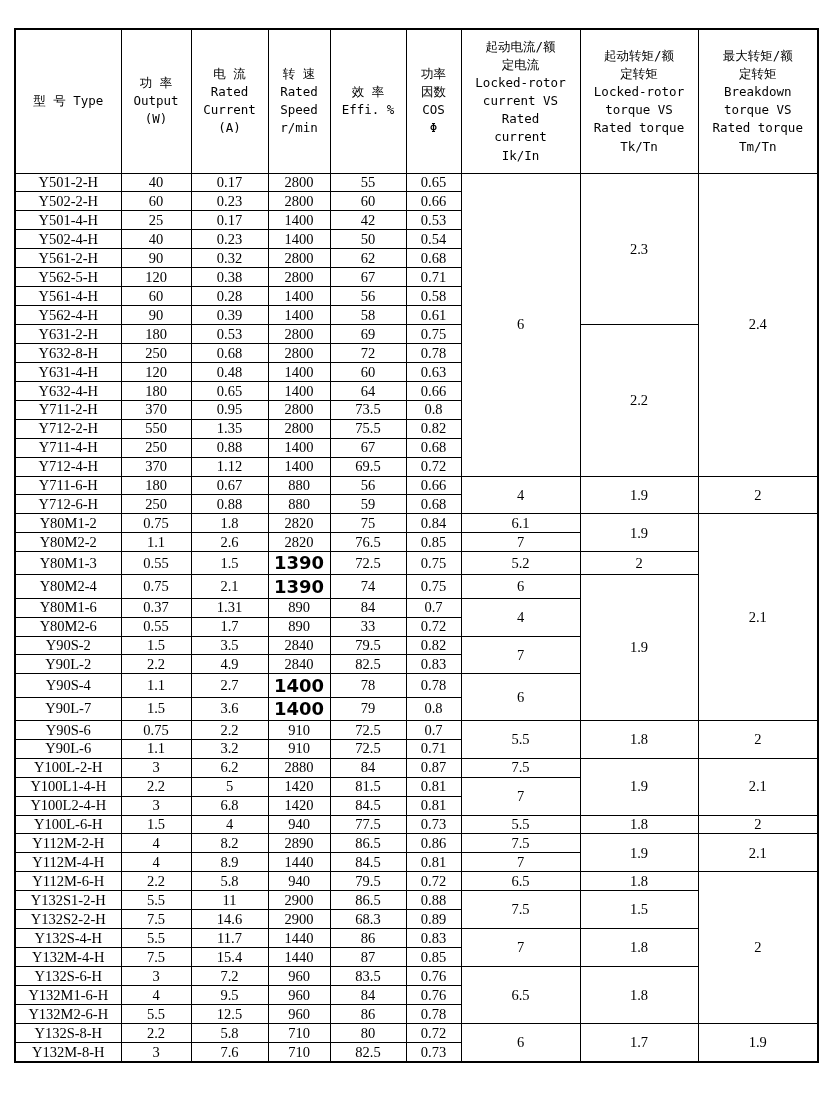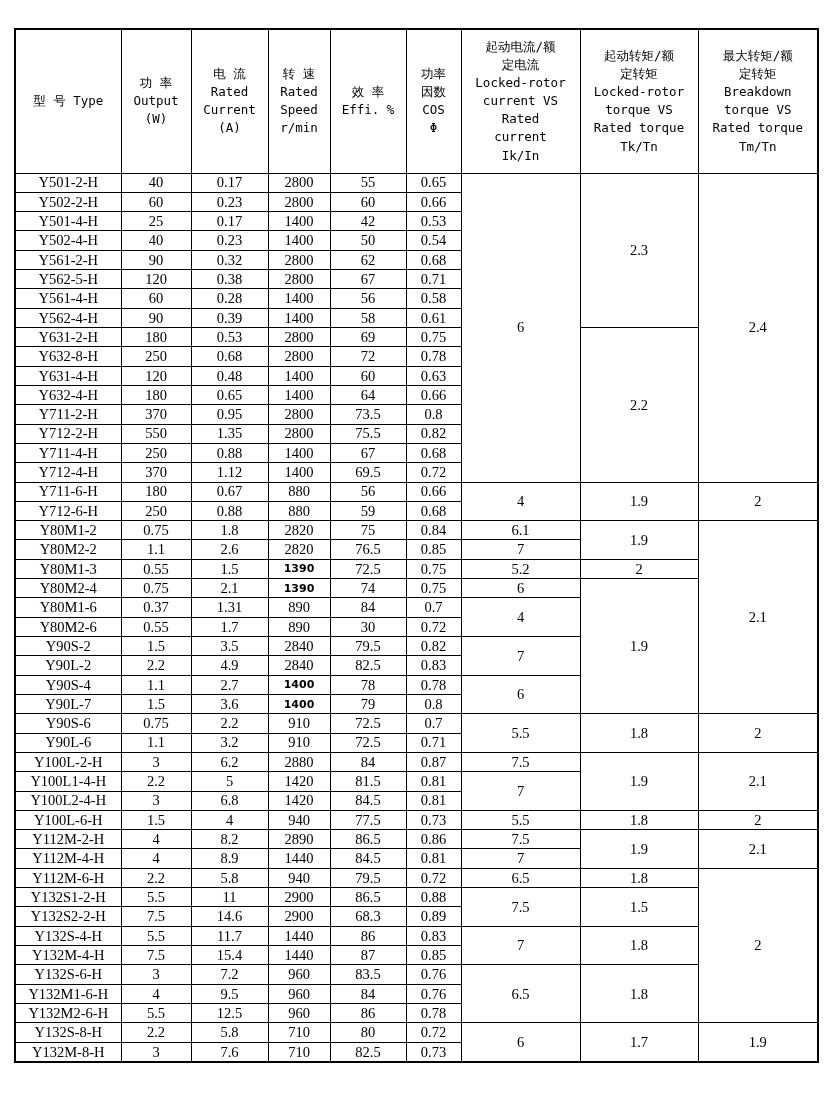--- a/index.html
+++ b/index.html
@@ -38,21 +38,21 @@
     white-space: pre-line;
   }
   #spec-table tbody td {
     font-family: "Liberation Serif", "DejaVu Serif", serif;
     font-size: 14.5px;
     line-height: 1;
   }
   
   #spec-table tbody td.alt-font {
     font-family: "DejaVu Sans", sans-serif;
-    font-size: 11px;
+    font-size: 18px;
     font-weight: 600;
   }
   col.col-type    { width: 106px; }
   col.col-output  { width: 70px;  }
   col.col-current { width: 77px;  }
   col.col-speed   { width: 62px;  }
   col.col-effi    { width: 76px;  }
   col.col-cos     { width: 55px;  }
   col.col-ik_in   { width: 119px; }
   col.col-tk_tn   { width: 118px; }
@@ -313,21 +313,21 @@
         <td>890</td>
         <td>84</td>
         <td>0.7</td>
         <td rowspan="2">4</td>
       </tr>
       <tr>
         <td>Y80M2-6</td>
         <td>0.55</td>
         <td>1.7</td>
         <td>890</td>
-        <td>30</td>
+        <td>33</td>
         <td>0.72</td>
       </tr>
       <tr>
         <td>Y90S-2</td>
         <td>1.5</td>
         <td>3.5</td>
         <td>2840</td>
         <td>79.5</td>
         <td>0.82</td>
         <td rowspan="2">7</td>

